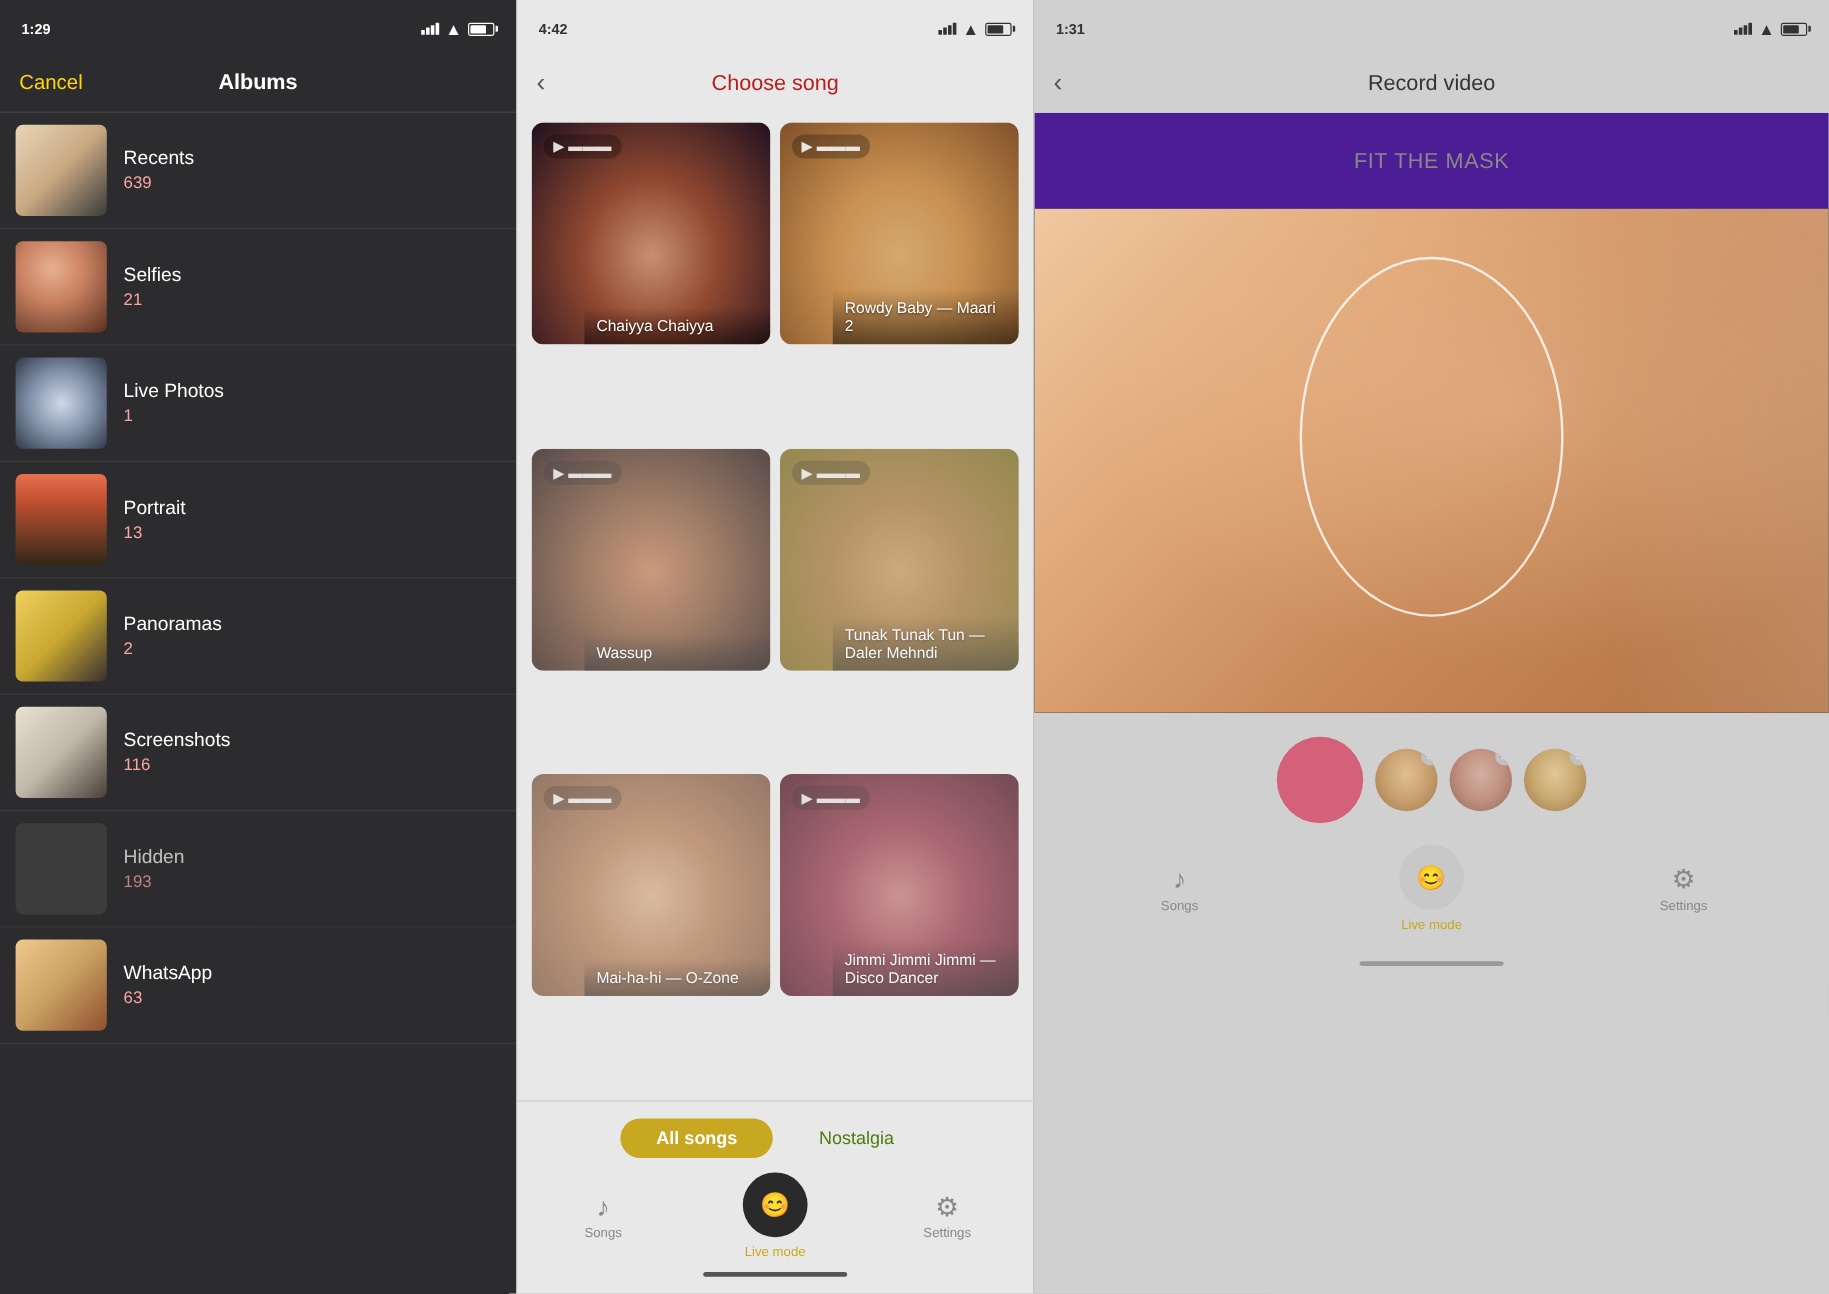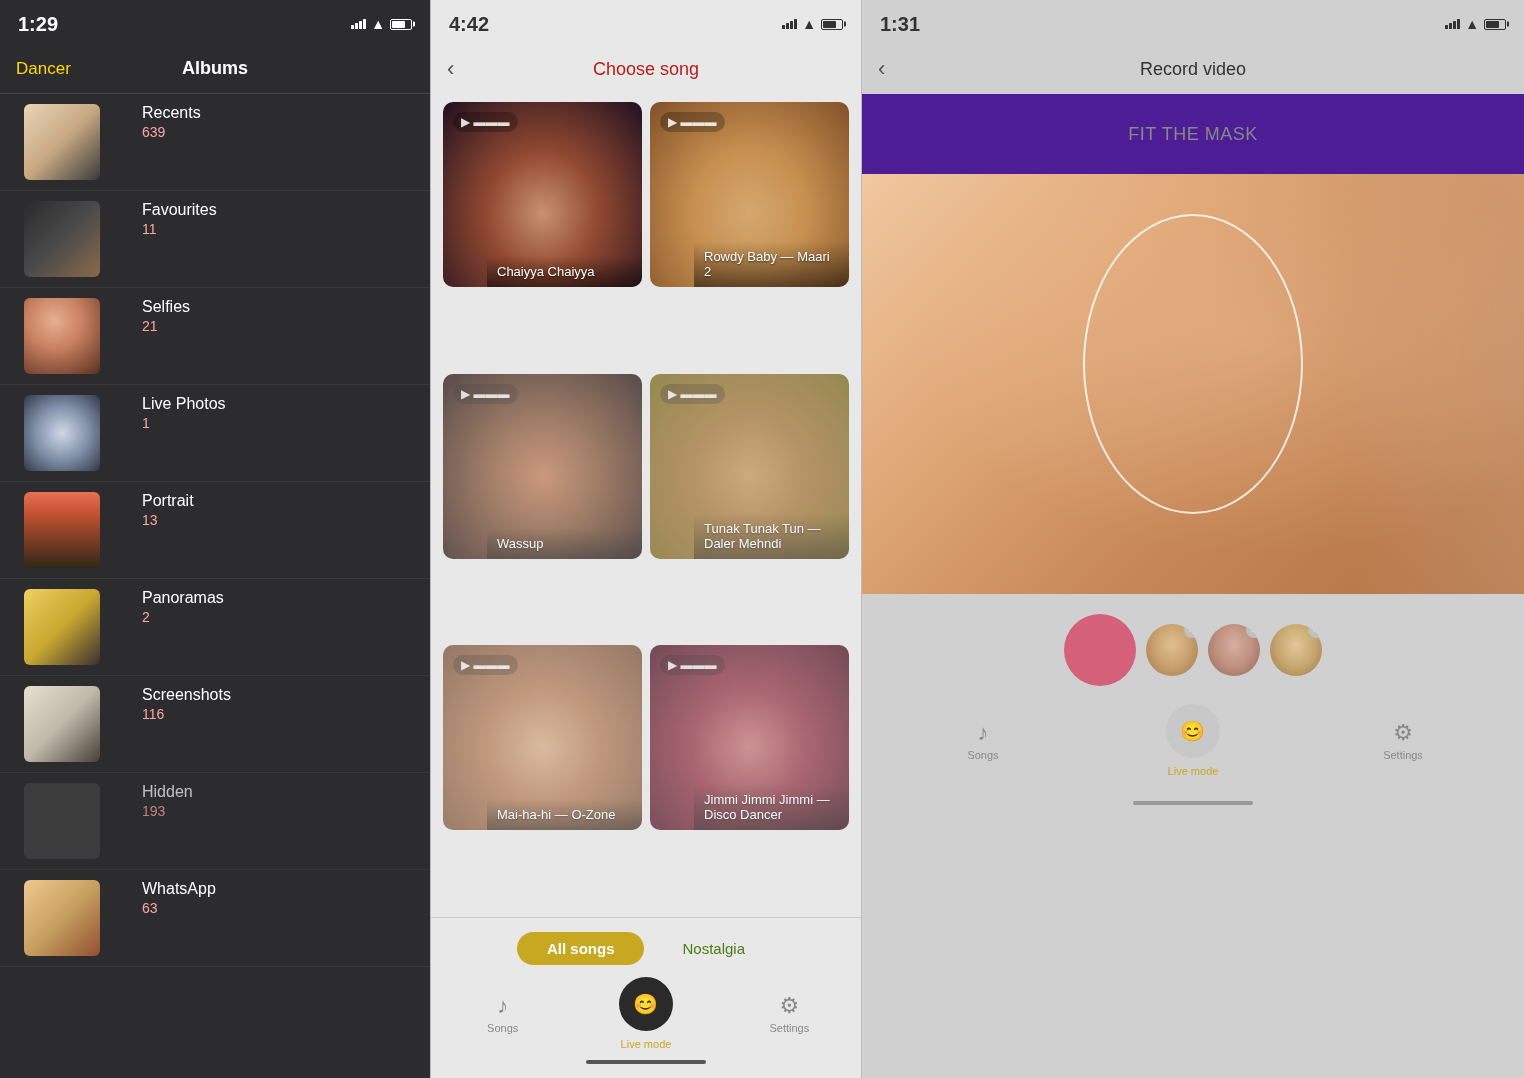--- a/index.html
+++ b/index.html
@@ -28,21 +28,21 @@
     .status-bar {
       display: flex;
       justify-content: space-between;
       align-items: center;
       padding: 8px 18px 4px;
       color: #fff;
       font-size: 15px;
       font-weight: 600;
       height: 44px;
     }
-    .status-bar .time { font-weight: 700; font-size: 20px; }
+    .status-bar .time { font-weight: 700; font-size: 12px; }
     .status-icons { display: flex; gap: 5px; align-items: center; }
     .nav-bar-1 {
       display: flex;
       align-items: center;
       justify-content: center;
       padding: 8px 16px;
       background: #2c2c2e;
       border-bottom: 1px solid #444;
       position: relative;
       height: 50px;
@@ -58,24 +58,24 @@
       font-size: 18px;
       font-weight: 700;
     }
     .album-list {
       flex: 1;
       overflow-y: auto;
       background: #2c2c2e;
     }
     .album-item {
       display: flex;
-      padding: 10px 24px;
+      align-items: center;
+      padding: 10px 13px;
       border-bottom: 1px solid #3a3a3c;
       cursor: pointer;
-      gap: 28px;
     }
     .album-thumb {
       width: 76px;
       height: 76px;
       border-radius: 6px;
       background: #555;
       flex-shrink: 0;
       overflow: hidden;
       position: relative;
     }
@@ -442,40 +442,33 @@
         <div class="signal-bar" style="height:8px"></div>
         <div class="signal-bar" style="height:10px"></div>
       </div>
       <span class="wifi-icon">▲</span>
       <div class="battery-icon">
         <div class="battery-fill"></div>
       </div>
     </div>
   </div>
   <div class="nav-bar-1">
-    <span class="cancel-btn">Dancer</span>
+    <span class="cancel-btn">Cancel</span>
     <span class="title">Albums</span>
   </div>
   <div class="album-list">
 
     <div class="album-item">
       <div class="album-thumb thumb-recents"></div>
       <div class="album-info">
         <div class="album-name">Recents</div>
         <div class="album-count">639</div>
       </div>
     </div>
 
-    <div class="album-item">
-      <div class="album-thumb thumb-favourites"></div>
-      <div class="album-info">
-        <div class="album-name">Favourites</div>
-        <div class="album-count">11</div>
-      </div>
-    </div>
 
     <div class="album-item">
       <div class="album-thumb thumb-selfies"></div>
       <div class="album-info">
         <div class="album-name">Selfies</div>
         <div class="album-count">21</div>
       </div>
     </div>
 
     <div class="album-item">

